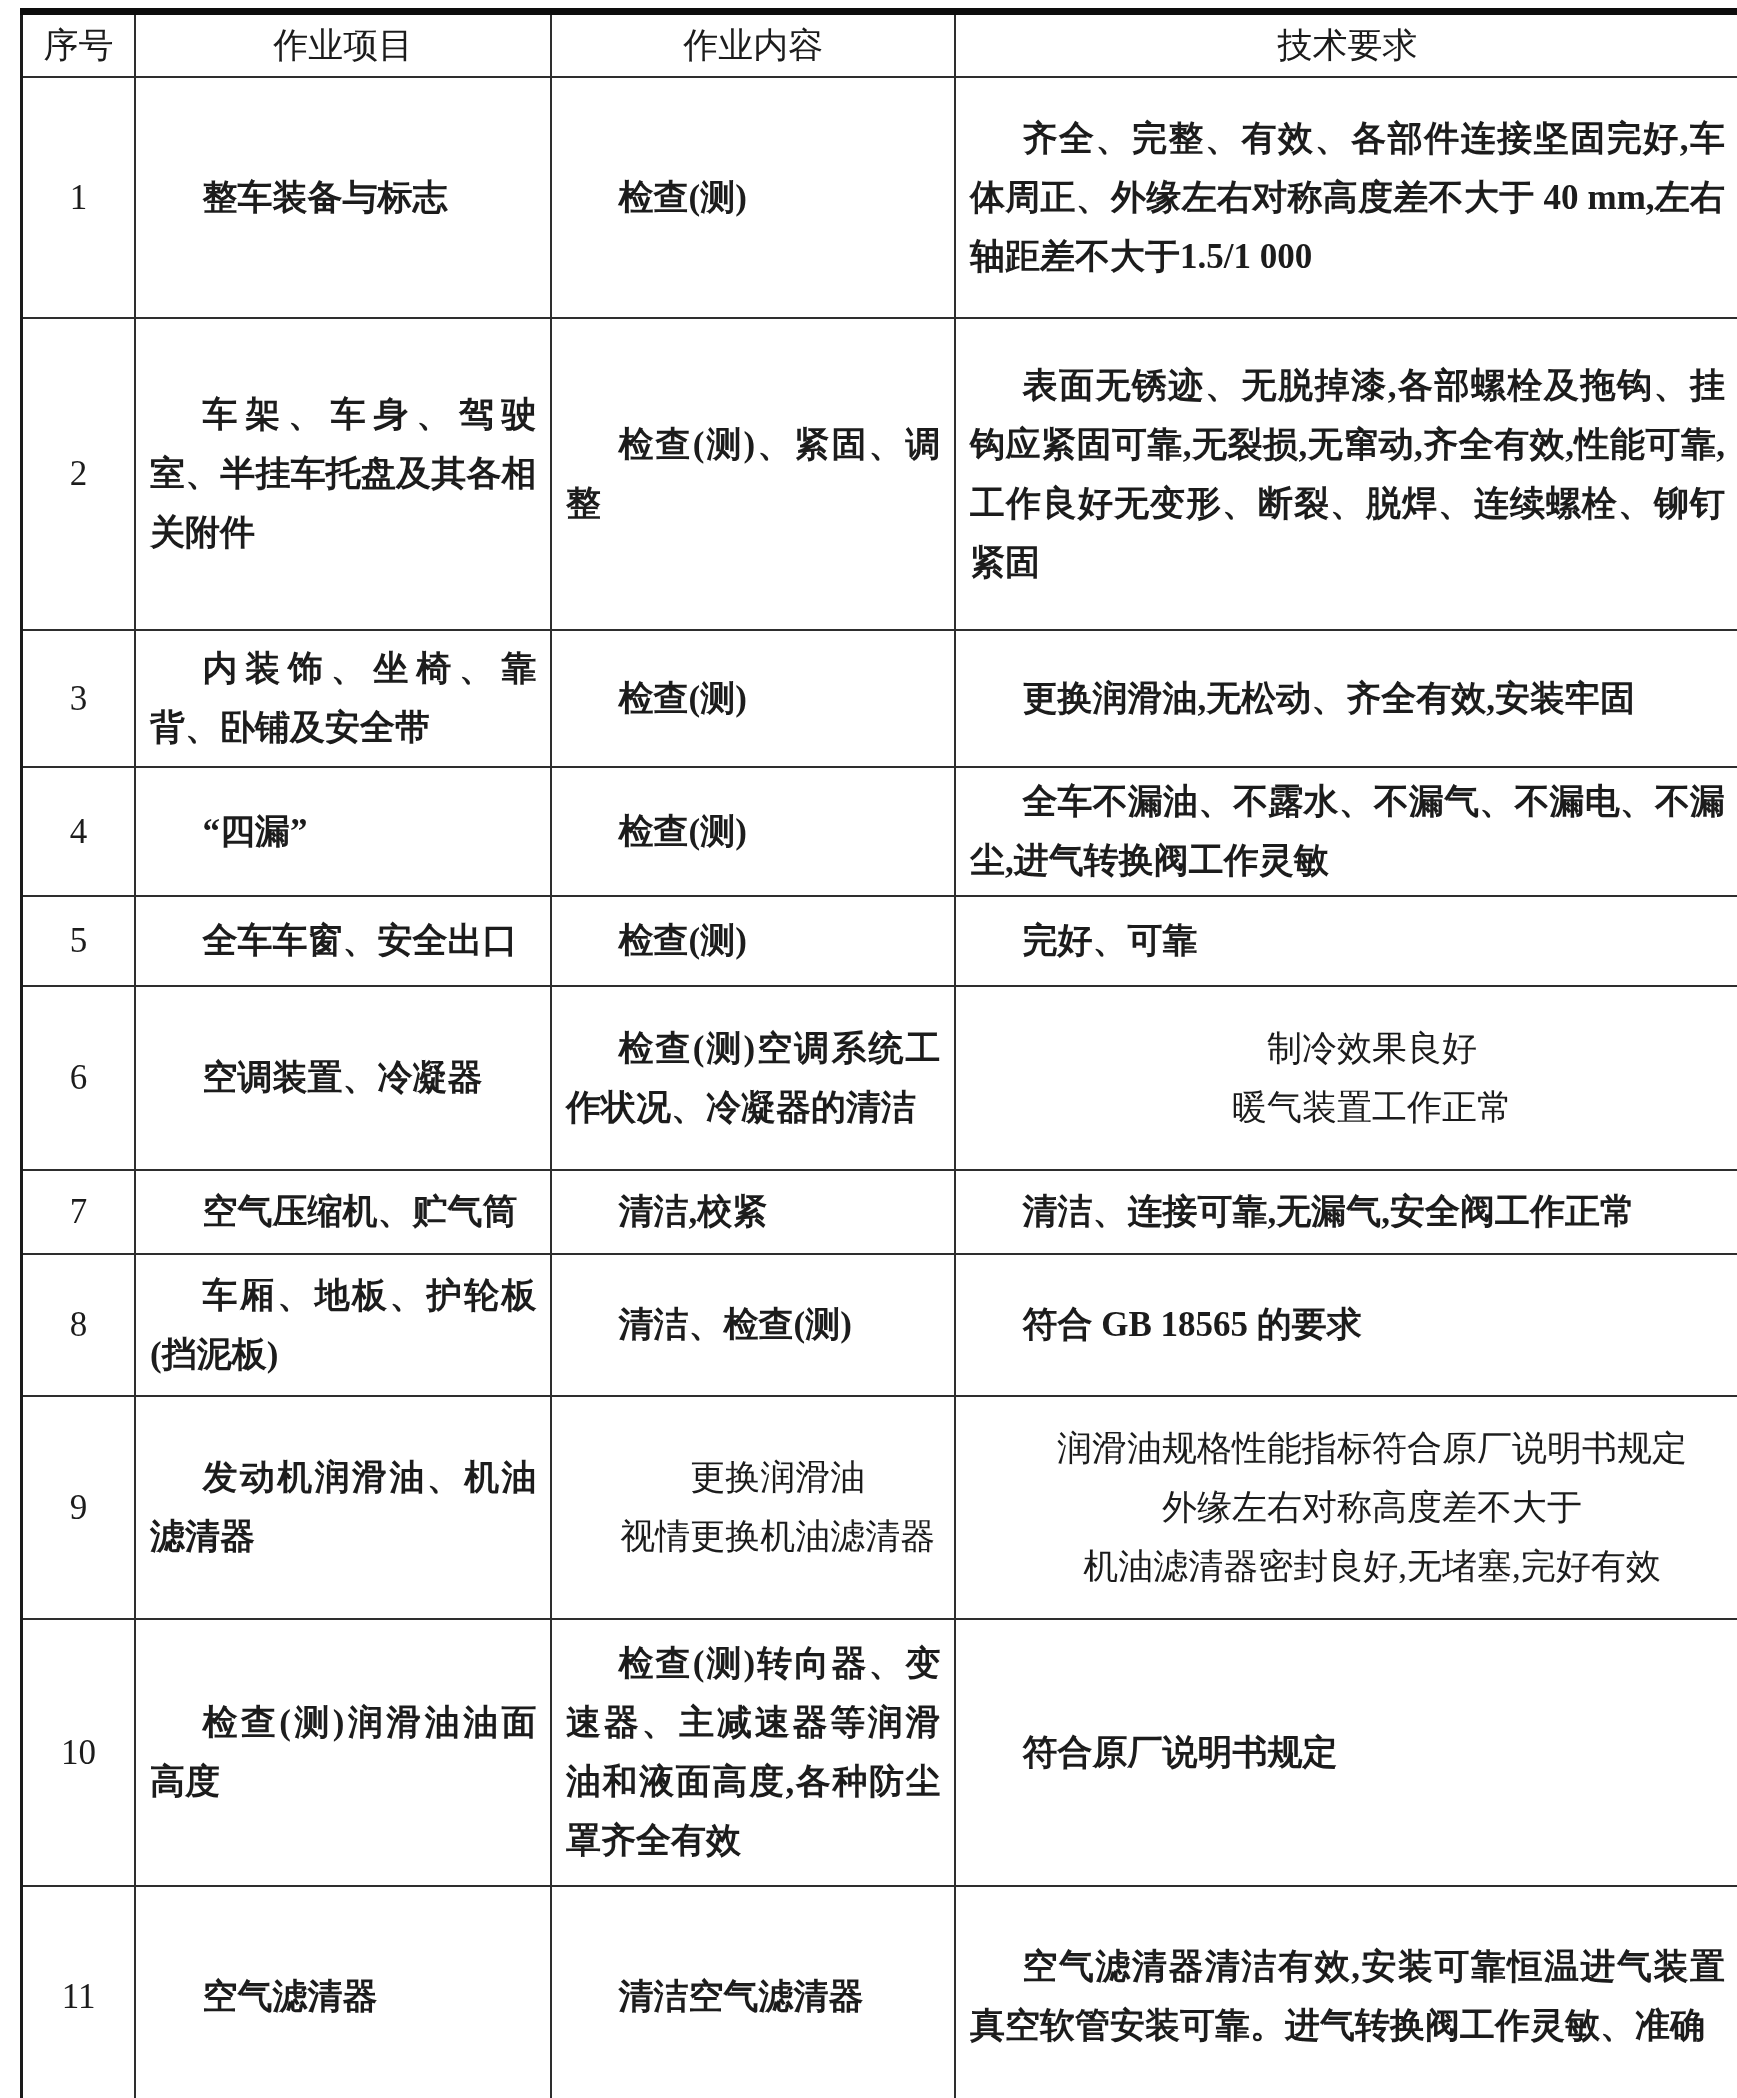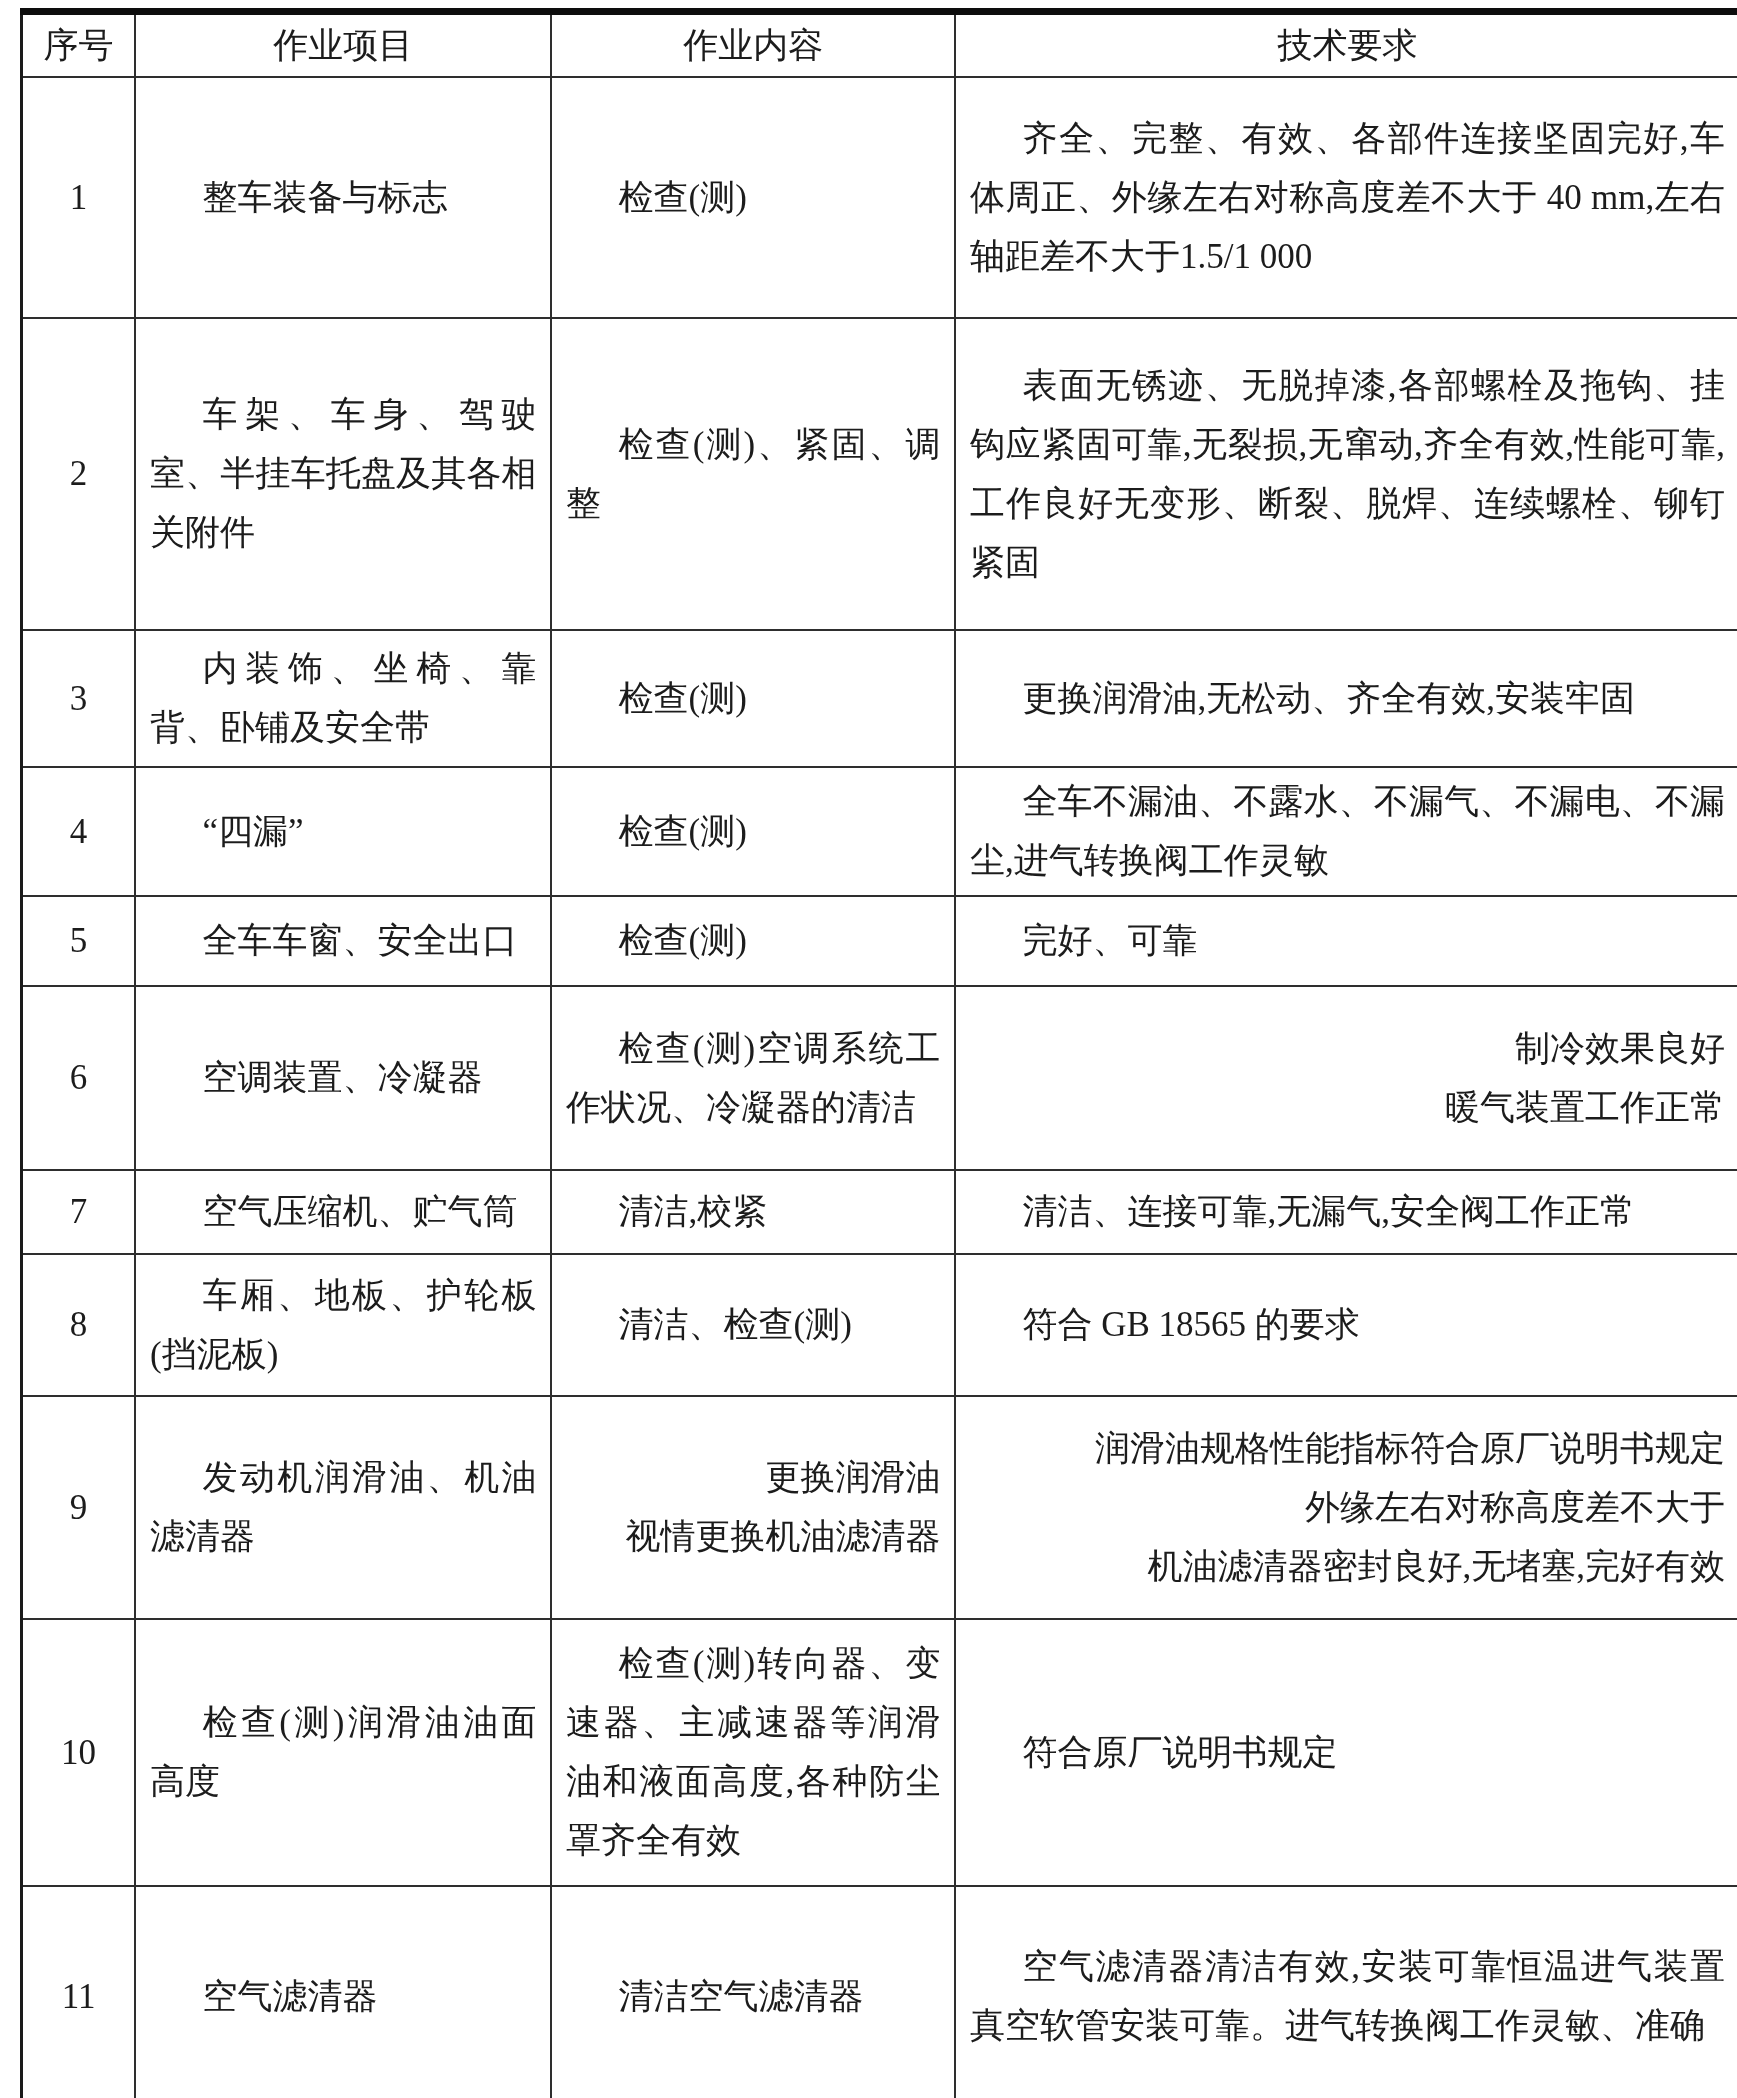--- a/index.html
+++ b/index.html
@@ -59,24 +59,25 @@
   tbody tr:nth-child(9)  { height: 223px; }
   tbody tr:nth-child(10) { height: 267px; }
   tbody tr:nth-child(11) { height: 223px; }
 
   th.hdr { text-align: center; }
   td.c-no { text-align: center; }
   td.c-cell { text-align: left; padding: 3.9px 13.7px; }
   td.c-cell .para {
     text-indent: 1.5em;
     text-align: justify;
+    font-weight: bold;
   }
   td.c-cell .line {
     margin-left: 1.4em;
-    text-align: right;
+    text-align: center;
   }
 </style>
 </head>
 <body>
 
 <div class="table-wrap">
   <table class="maint">
     <colgroup>
       <col class="c0">
         <col class="c1">

